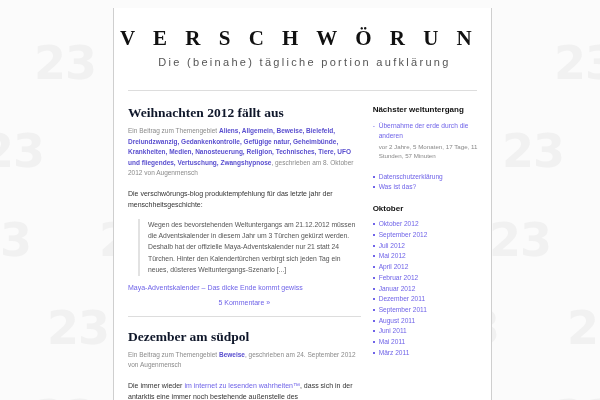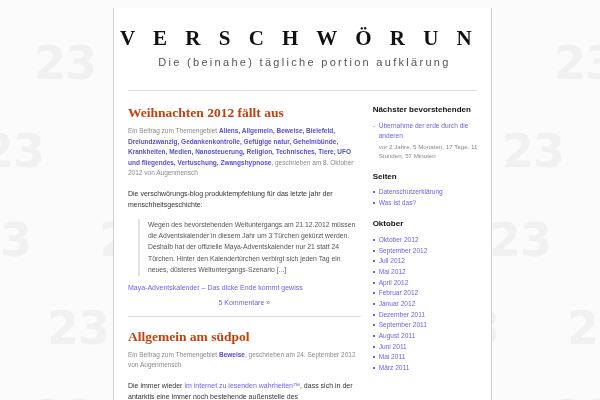--- a/index.html
+++ b/index.html
@@ -96,21 +96,21 @@
   }
 
   
   .article {
     margin-bottom: 10px;
   }
   .article-title {
     font-family: "Liberation Serif", serif;
     font-size: 13.5px;
     font-weight: bold;
-    color: #c2410c;
+    color: #0f172a;
     margin: 0 0 5px 0;
     line-height: 1.2;
   }
   .article-meta {
     font-size: 6.5px;
     line-height: 1.62;
     color: #8a8a8a;
     margin: 0 0 9px 0;
   }
   .article-meta a {
@@ -290,38 +290,37 @@
         <div class="article-meta"><span>Ein Beitrag zum Themengebiet </span><a href="#">Aliens, Allgemein, Beweise, Bielefeld, Dreiundzwanzig, Gedankenkontrolle, Gefügige natur, Geheimbünde, Krankheiten, Medien, Nanosteuerung, Religion, Technisches, Tiere, UFO und fliegendes, Vertuschung, Zwangshypnose</a><span>, geschrieben am 8. Oktober 2012 von Augenmensch</span></div>
         <p class="article-body">Die verschwörungs-blog produktempfehlung für das letzte jahr der menschheitsgeschichte:</p>
         <blockquote class="quote">Wegen des bevorstehenden Weltuntergangs am 21.12.2012 müssen die Adventskalender in diesem Jahr um 3 Türchen gekürzt werden. Deshalb hat der offizielle Maya-Adventskalender nur 21 statt 24 Türchen. Hinter den Kalendertürchen verbirgt sich jeden Tag ein neues, düsteres Weltuntergangs-Szenario [...]</blockquote>
         <a class="post-link" href="#">Maya-Adventskalender – Das dicke Ende kommt gewiss</a>
         <a class="comments-link" href="#">5 Kommentare »</a>
       </div>
 
       <div class="article-sep"></div>
 
       <div class="article">
-        <h2 class="article-title">Allgemein am südpol</h2>
+        <h2 class="article-title">Dezember am südpol</h2>
         <div class="article-meta"><span>Ein Beitrag zum Themengebiet </span><a href="#">Beweise</a><span>, geschrieben am 24. September 2012 von Augenmensch</span></div>
         <p class="article-body"><span>Die immer wieder </span><a href="#">im internet zu lesenden wahrheiten™</a><span>, dass sich in der antarktis eine immer noch bestehende außenstelle des nationalsozialistischen deutschen reiches (und vielleicht sogar der führer in lebender, kyrokonservierter oder toter form) befinde, sind von einem wissenden™ im auftrag der firma apple offen bestätigt worden. Deshalb kann es in der kartenanwendung unter ios6 zur folgenden</span></p>
       </div>
 
     </div>
 
     <div id="sidebar-col">
 
 
       <div class="widget">
-        <div class="widget-title">Nächster bevorstehenden</div>
+        <div class="widget-title">Nächster weltuntergang</div>
         <a class="countdown-link" href="#">Übernahme der erde durch die anderen</a>
         <div class="countdown-time">vor 2 Jahre, 5 Monaten, 17 Tage, 11 Stunden, 57 Minuten</div>
       </div>
 
       <div class="widget">
-        <div class="widget-title">Seiten</div>
         <ul class="widget-list">
           <li><a href="#">Datenschutzerklärung</a></li>
           <li><a href="#">Was ist das?</a></li>
         </ul>
       </div>
 
       <div class="widget">
         <div class="widget-title">Oktober</div>
         <ul class="widget-list" id="archives-list">
             <li><a href="#">Oktober 2012</a></li>

